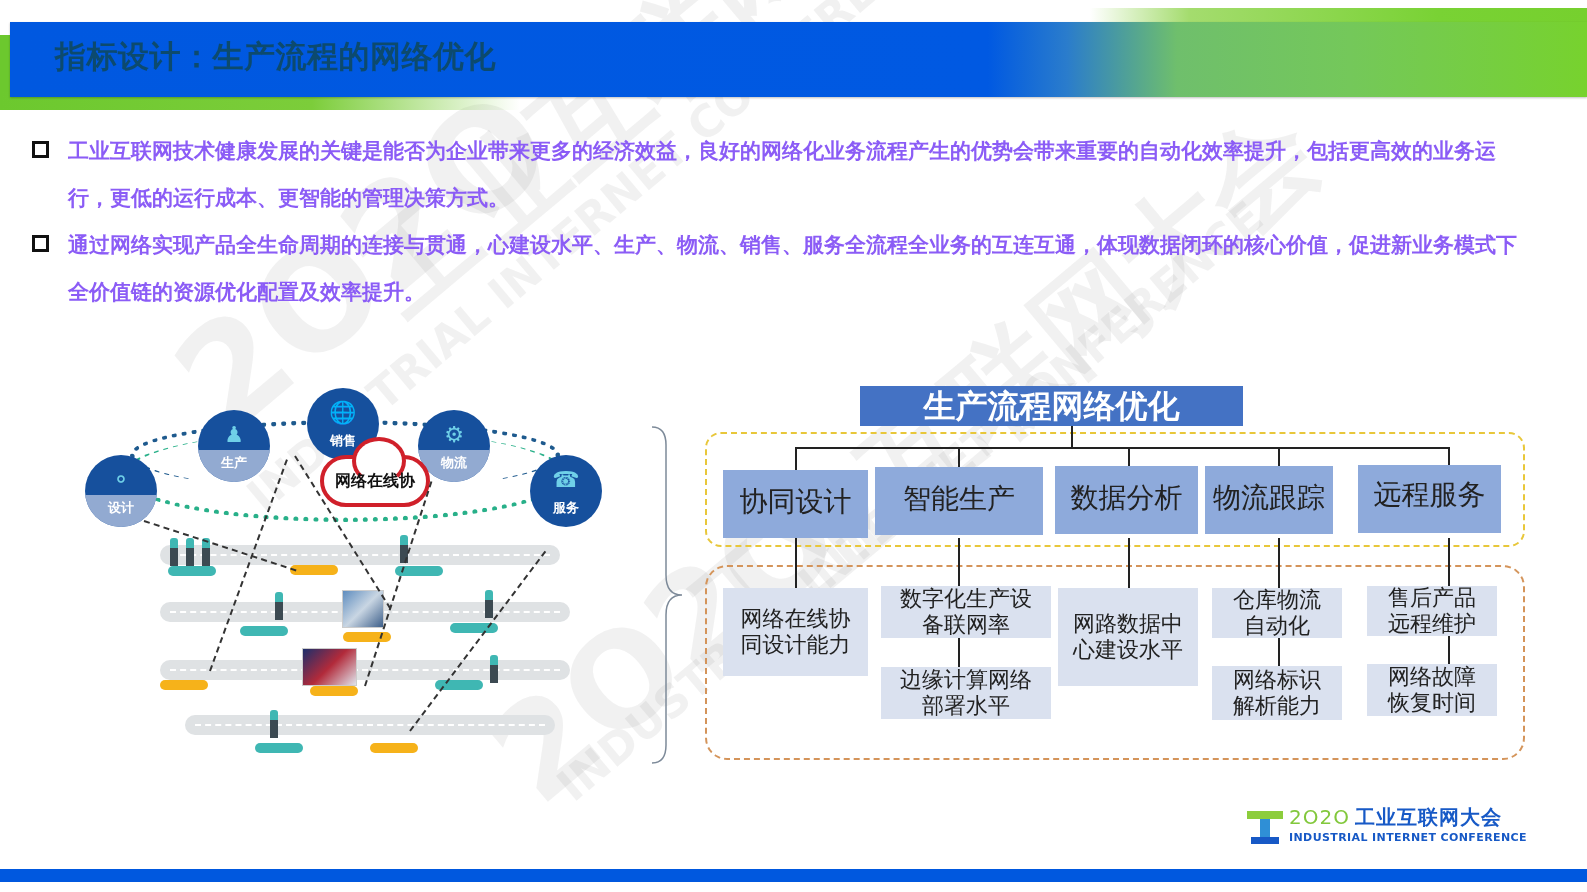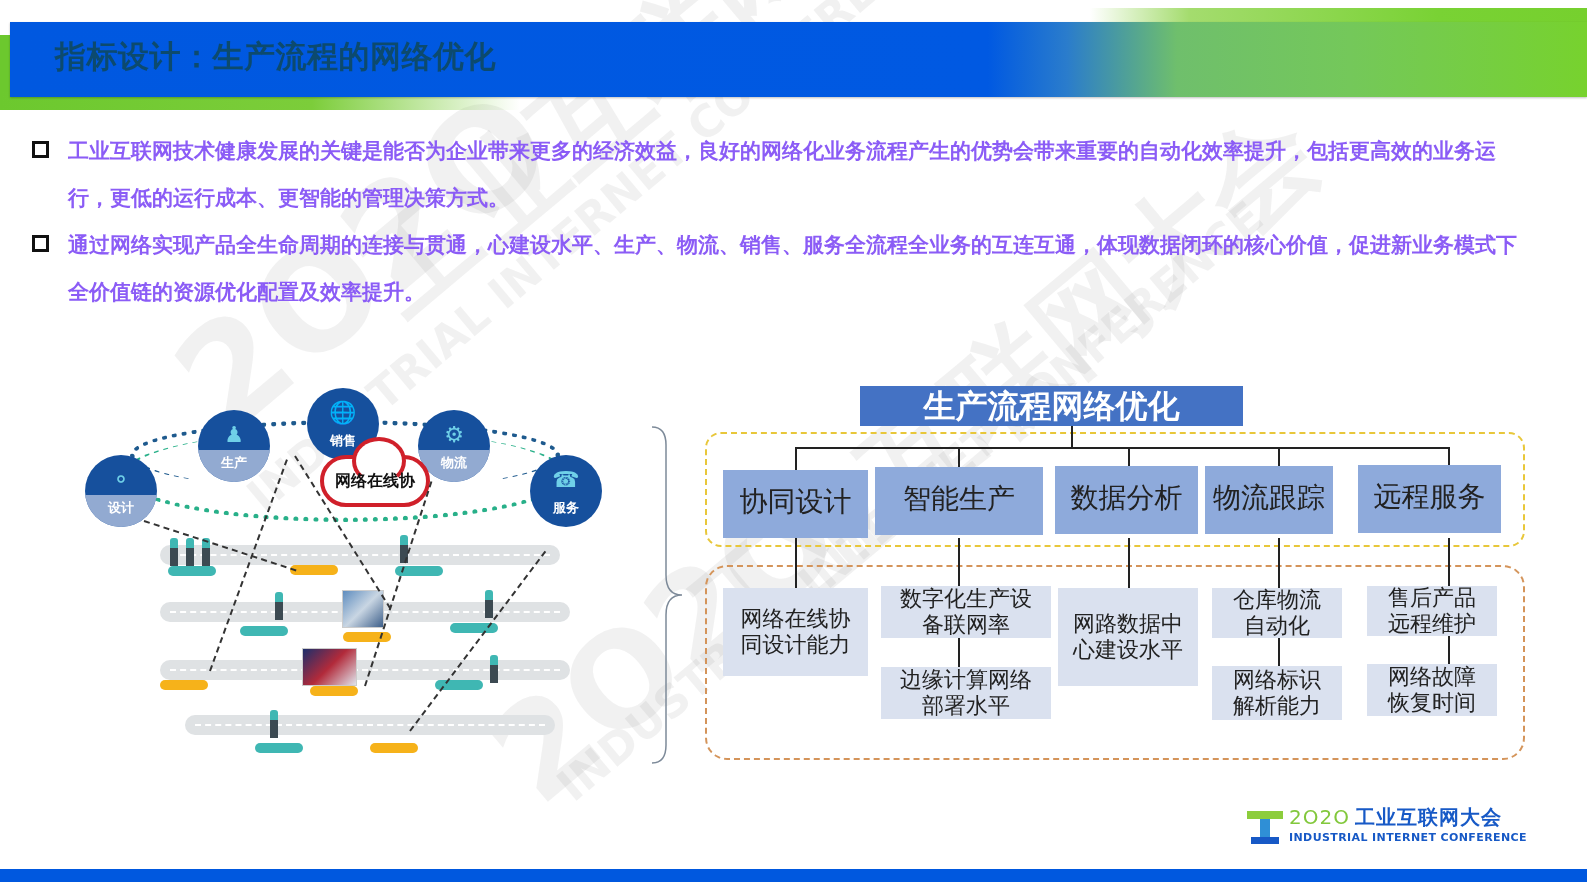--- a/index.html
+++ b/index.html
@@ -182,21 +182,21 @@
 <div class="line" style="left:1128px;top:538px;width:2px;height:50px;"></div>
 <div class="line" style="left:1278px;top:538px;width:2px;height:50px;"></div>
 <div class="line" style="left:1278px;top:638px;width:2px;height:28px;"></div>
 <div class="line" style="left:1448px;top:538px;width:2px;height:50px;"></div>
 <div class="line" style="left:1448px;top:636px;width:2px;height:28px;"></div>
 
 <div class="l1" style="left:723px;top:470px;width:145px;">协同设计</div>
 <div class="l1" style="left:875px;top:467px;width:168px;">智能生产</div>
 <div class="l1" style="left:1055px;top:466px;width:143px;">数据分析</div>
 <div class="l1" style="left:1205px;top:466px;width:128px;">物流跟踪</div>
-<div class="l1" style="left:1358px;top:465px;width:143px;">远程服务</div>
+<div class="l1" style="left:1358px;top:465px;width:143px;font-family:Liberation Mono, monospace;">远程服务</div>
 
 <div class="l2" style="left:723px;top:588px;width:145px;height:88px;">网络在线协
 同设计能力</div>
 <div class="l2" style="left:881px;top:586px;width:170px;height:52px;">数字化生产设
 备联网率</div>
 <div class="l2" style="left:881px;top:667px;width:170px;height:52px;">边缘计算网络
 部署水平</div>
 <div class="l2" style="left:1058px;top:588px;width:140px;height:98px;">网路数据中
 心建设水平</div>
 <div class="l2" style="left:1212px;top:588px;width:130px;height:50px;">仓库物流

